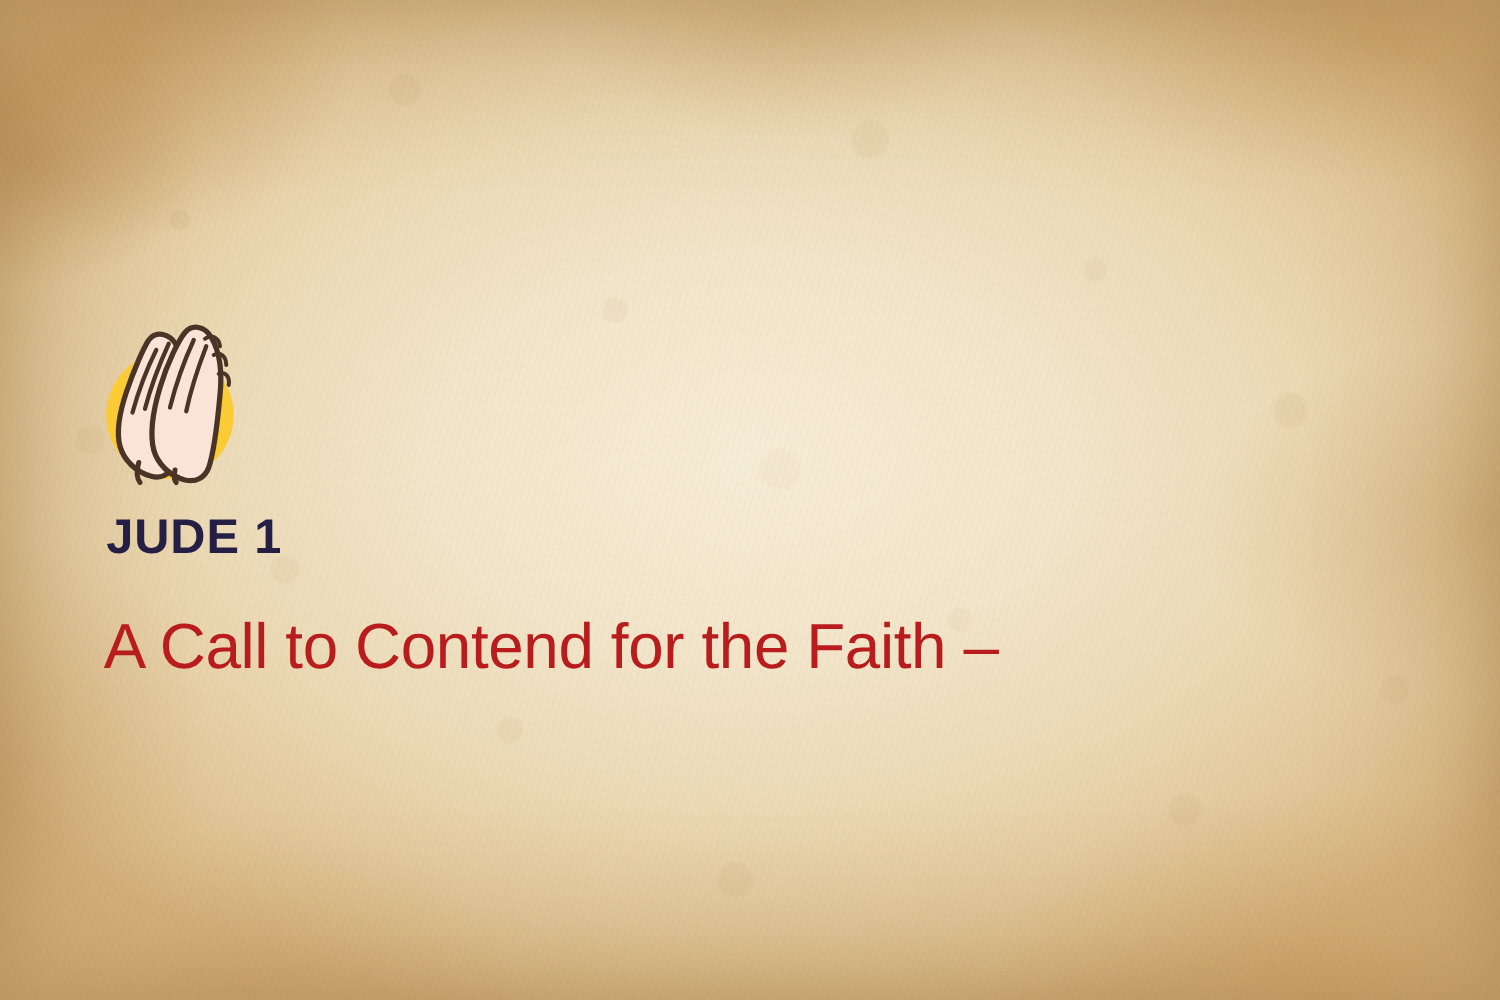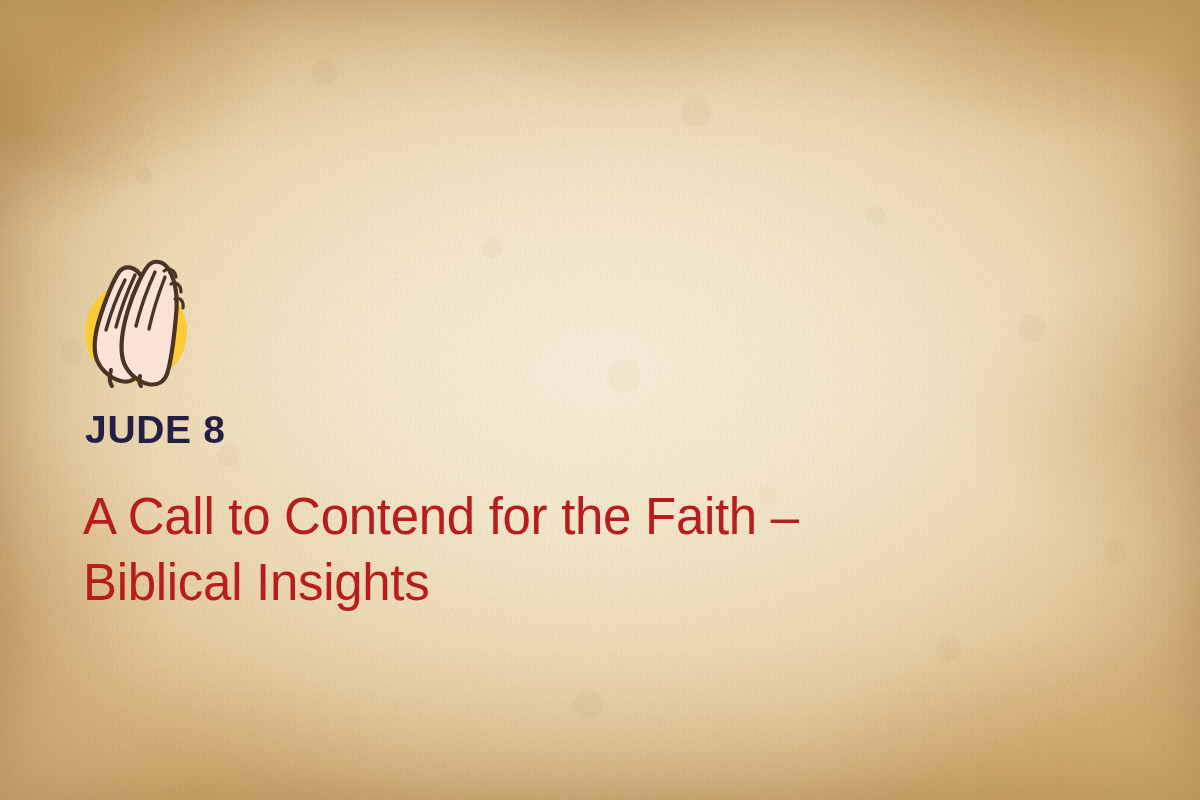--- a/index.html
+++ b/index.html
@@ -129,21 +129,20 @@
           <path d="M90 41 C95 39 99 43 98 50"></path>
         </g>
 
         <g fill="none" stroke="#4a3425" stroke-width="4" stroke-linecap="round">
           <path d="M26 112 C24 119 24 124 27 128"></path>
           <path d="M55 118 C54 123 54 126 56 128"></path>
         </g>
       </svg>
     </div>
 
-    <div class="kicker">JUDE 8</div>
+    <div class="kicker">JUDE 1</div>
 
     <div class="subtitle">
       <span>A Call to Contend for the Faith –</span><br>
-      <span>Biblical Insights</span>
     </div>
 
   </div>
 </div>
 
 </body></html>

